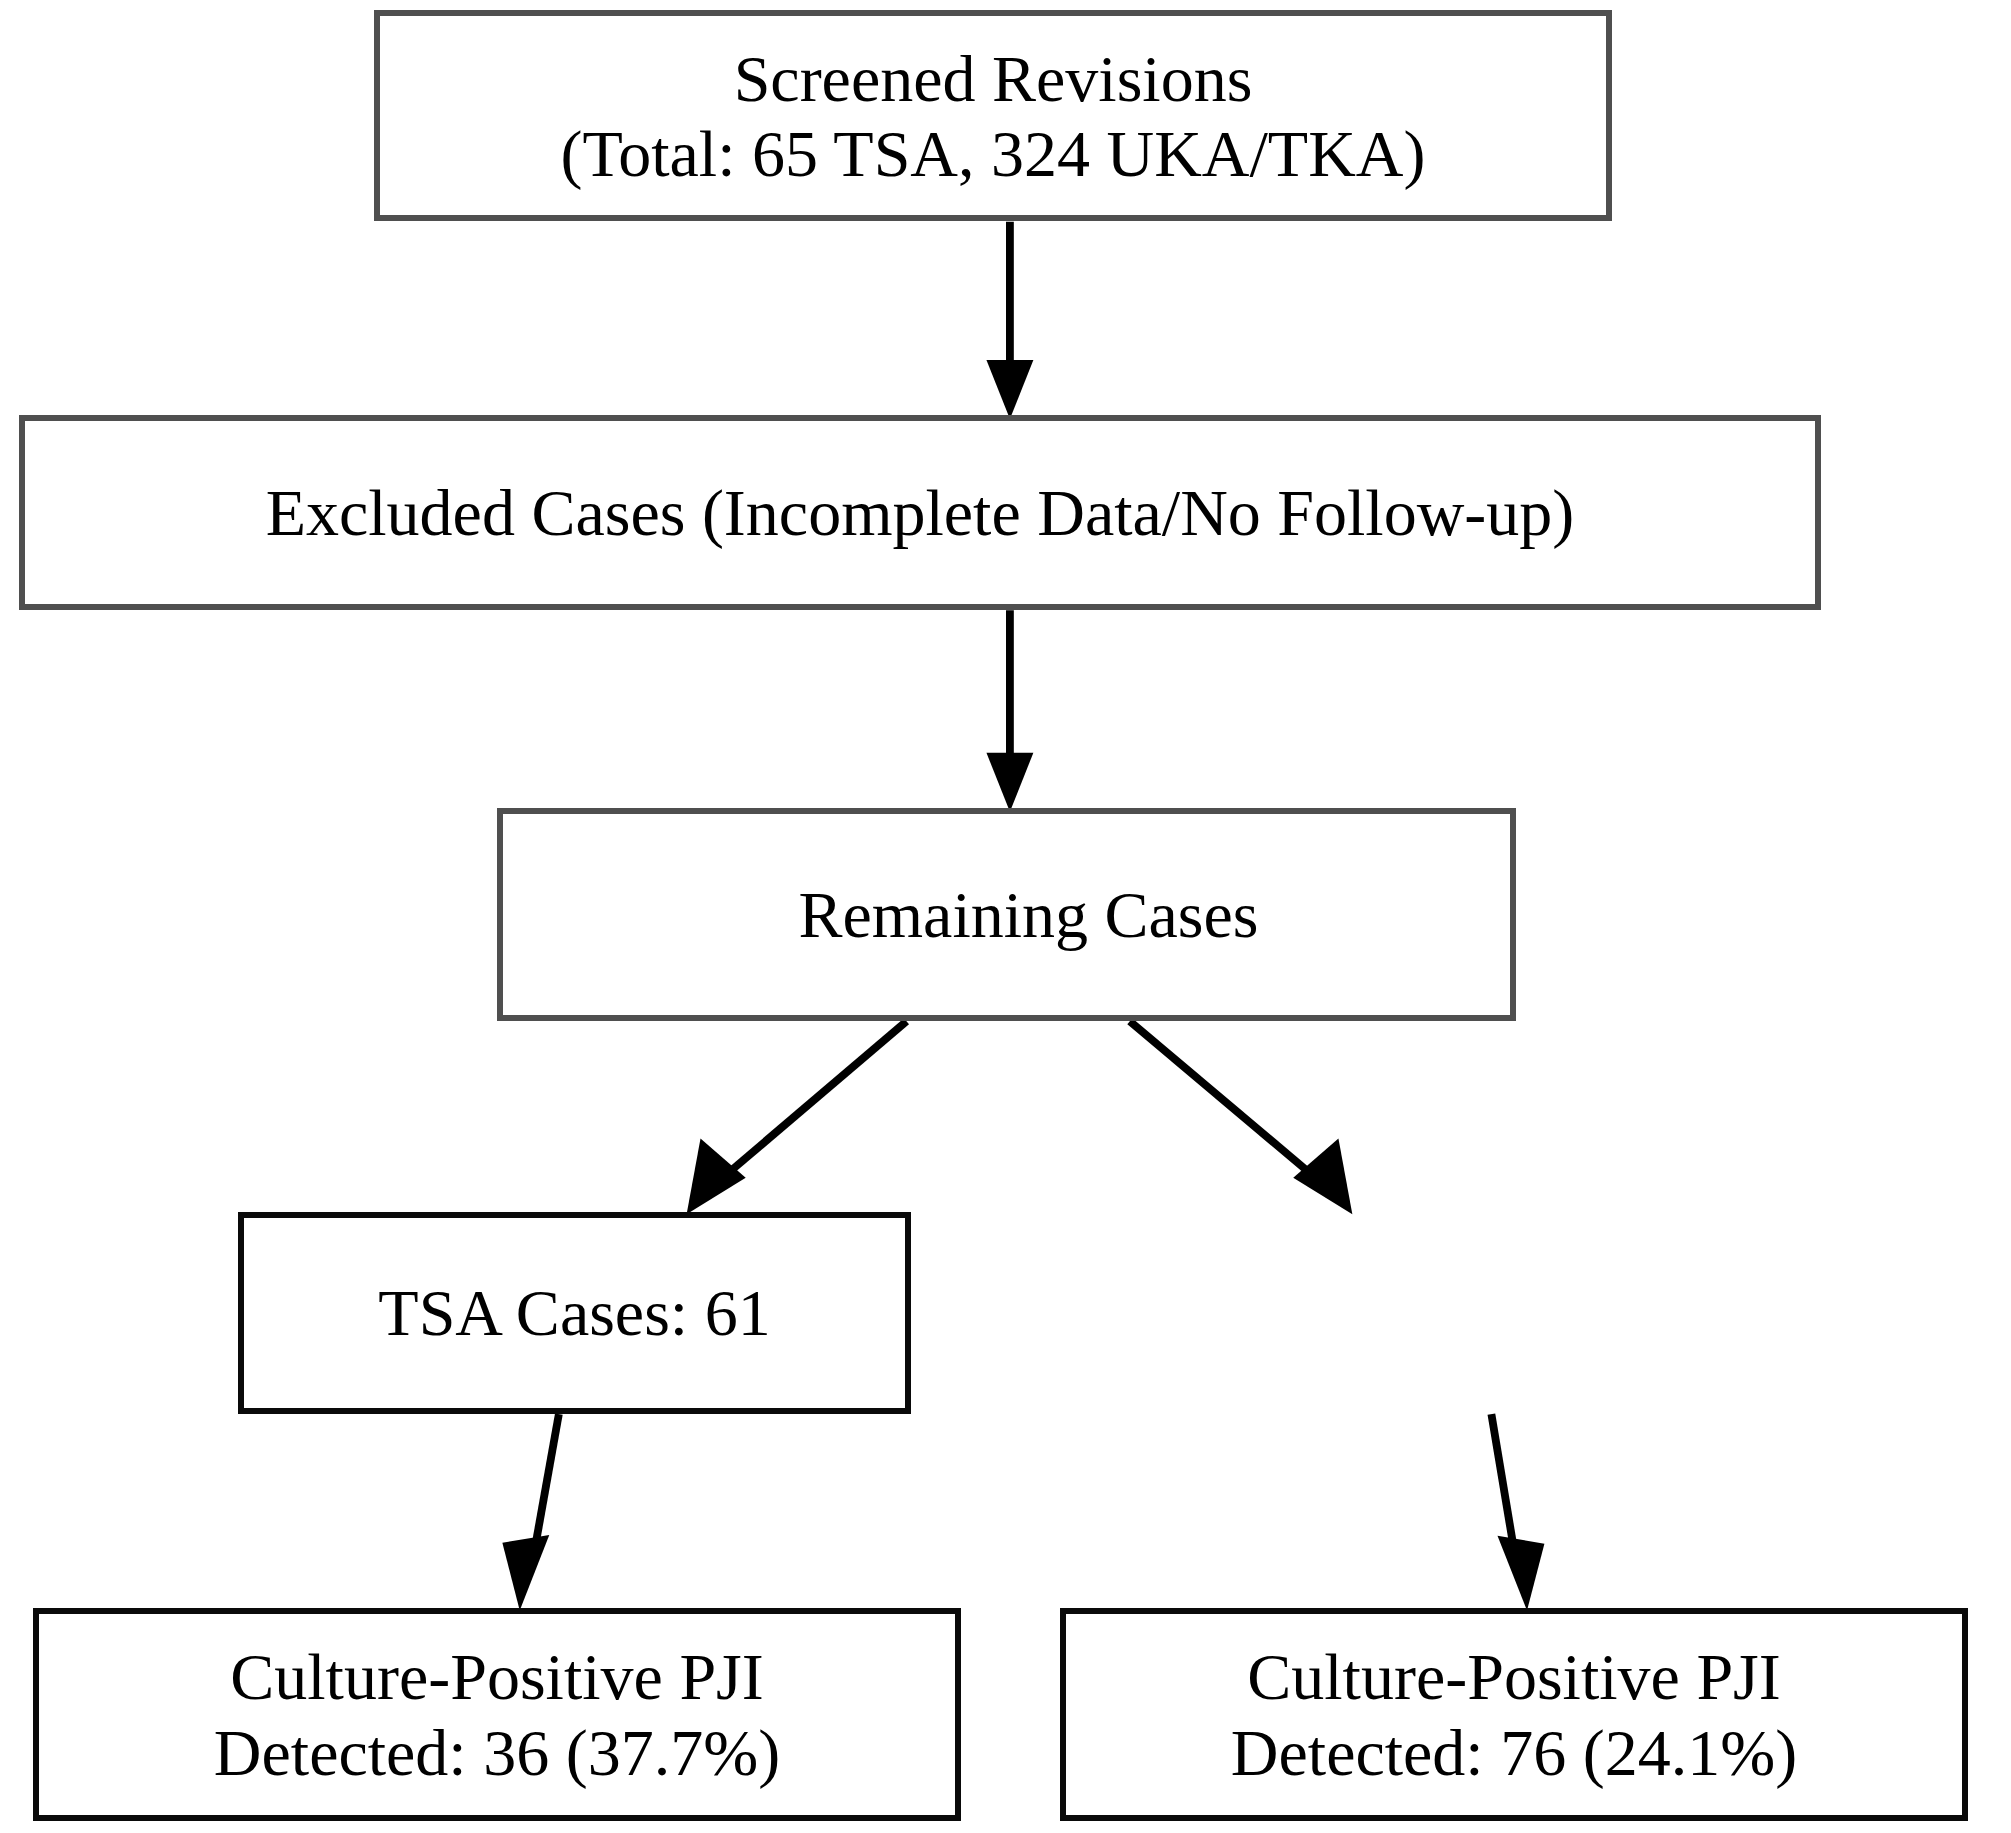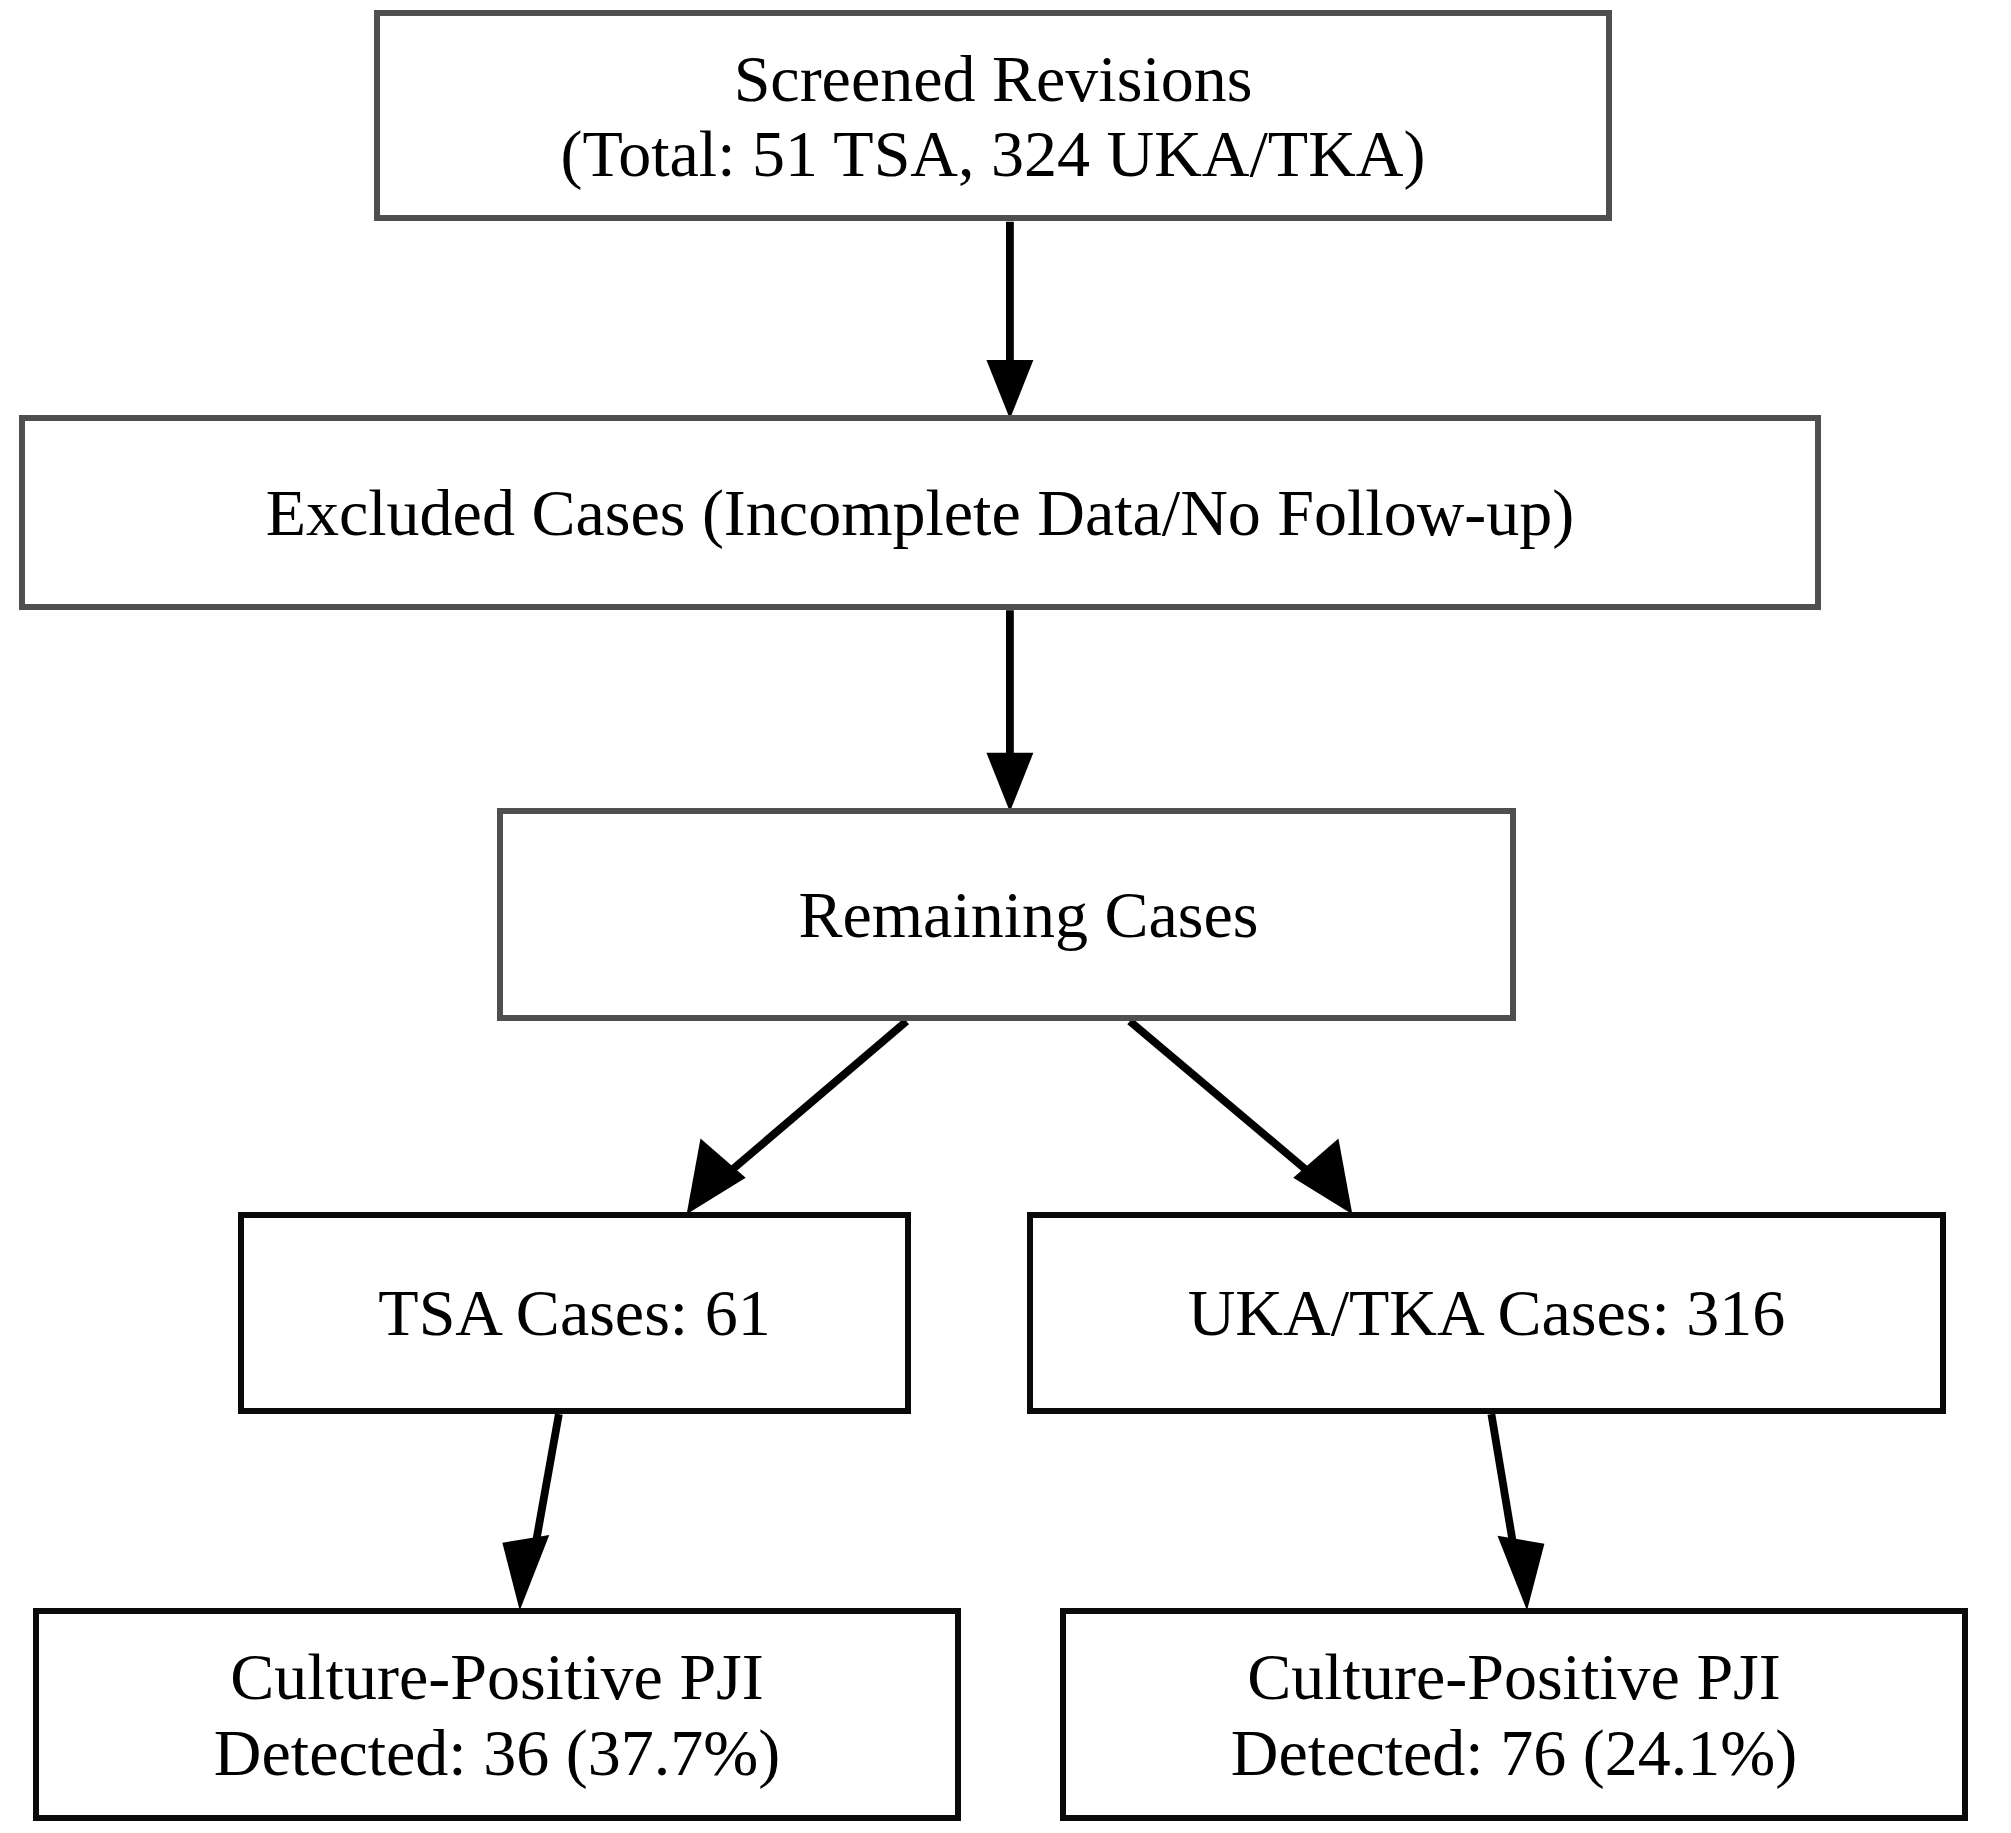--- a/index.html
+++ b/index.html
@@ -88,38 +88,35 @@
     </g>
 
     <g>
       <line x1="1716" y1="1627" x2="1744" y2="1795" stroke="#000000" stroke-width="9"></line>
       <polygon points="1723,1767 1777,1776 1757,1853" fill="#000000"></polygon>
     </g>
   </svg>
 
   <div class="node border-gray" id="node-screened">
     <span class="line">Screened Revisions</span>
-    <span class="line">(Total: 51 TSA, 324 UKA/TKA)</span>
+    <span class="line">(Total: 65 TSA, 324 UKA/TKA)</span>
   </div>
 
   <div class="node border-gray" id="node-excluded">
     <span class="line">Excluded Cases (Incomplete Data/No Follow-up)</span>
   </div>
 
   <div class="node border-gray" id="node-remaining">
     <span class="line">Remaining Cases</span>
   </div>
 
   <div class="node border-black" id="node-tsa">
     <span class="line">TSA Cases: 61</span>
   </div>
 
-  <div class="node border-black" id="node-ukatka">
-    <span class="line">UKA/TKA Cases: 316</span>
-  </div>
 
   <div class="node border-black" id="node-pji-tsa">
     <span class="line">Culture-Positive PJI</span>
     <span class="line">Detected: 36 (37.7%)</span>
   </div>
 
   <div class="node border-black" id="node-pji-uka">
     <span class="line">Culture-Positive PJI</span>
     <span class="line">Detected: 76 (24.1%)</span>
   </div>

